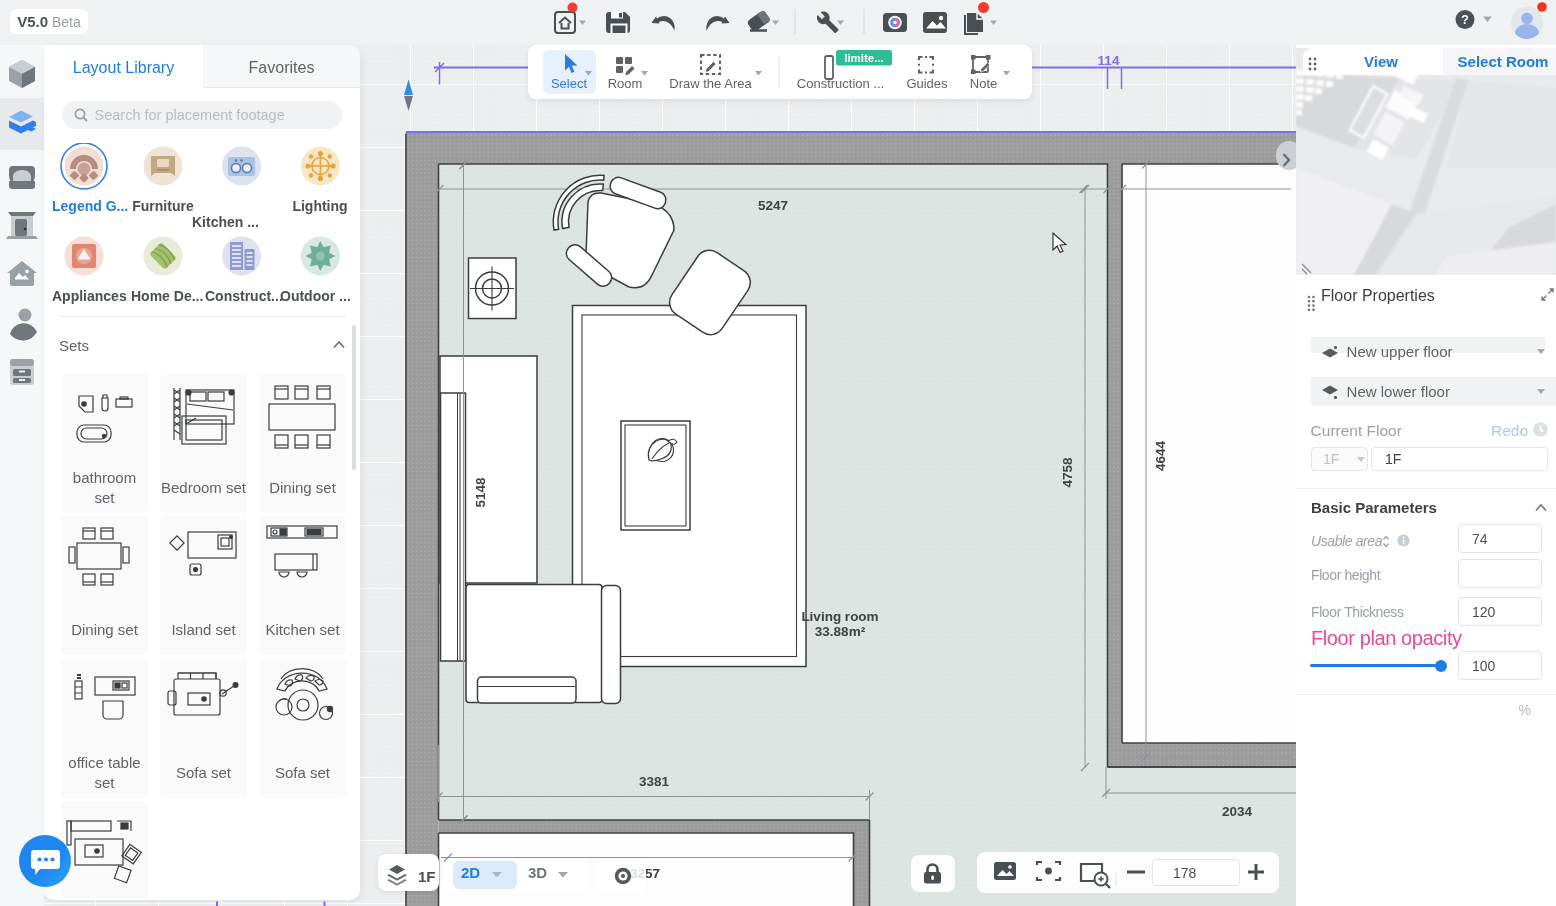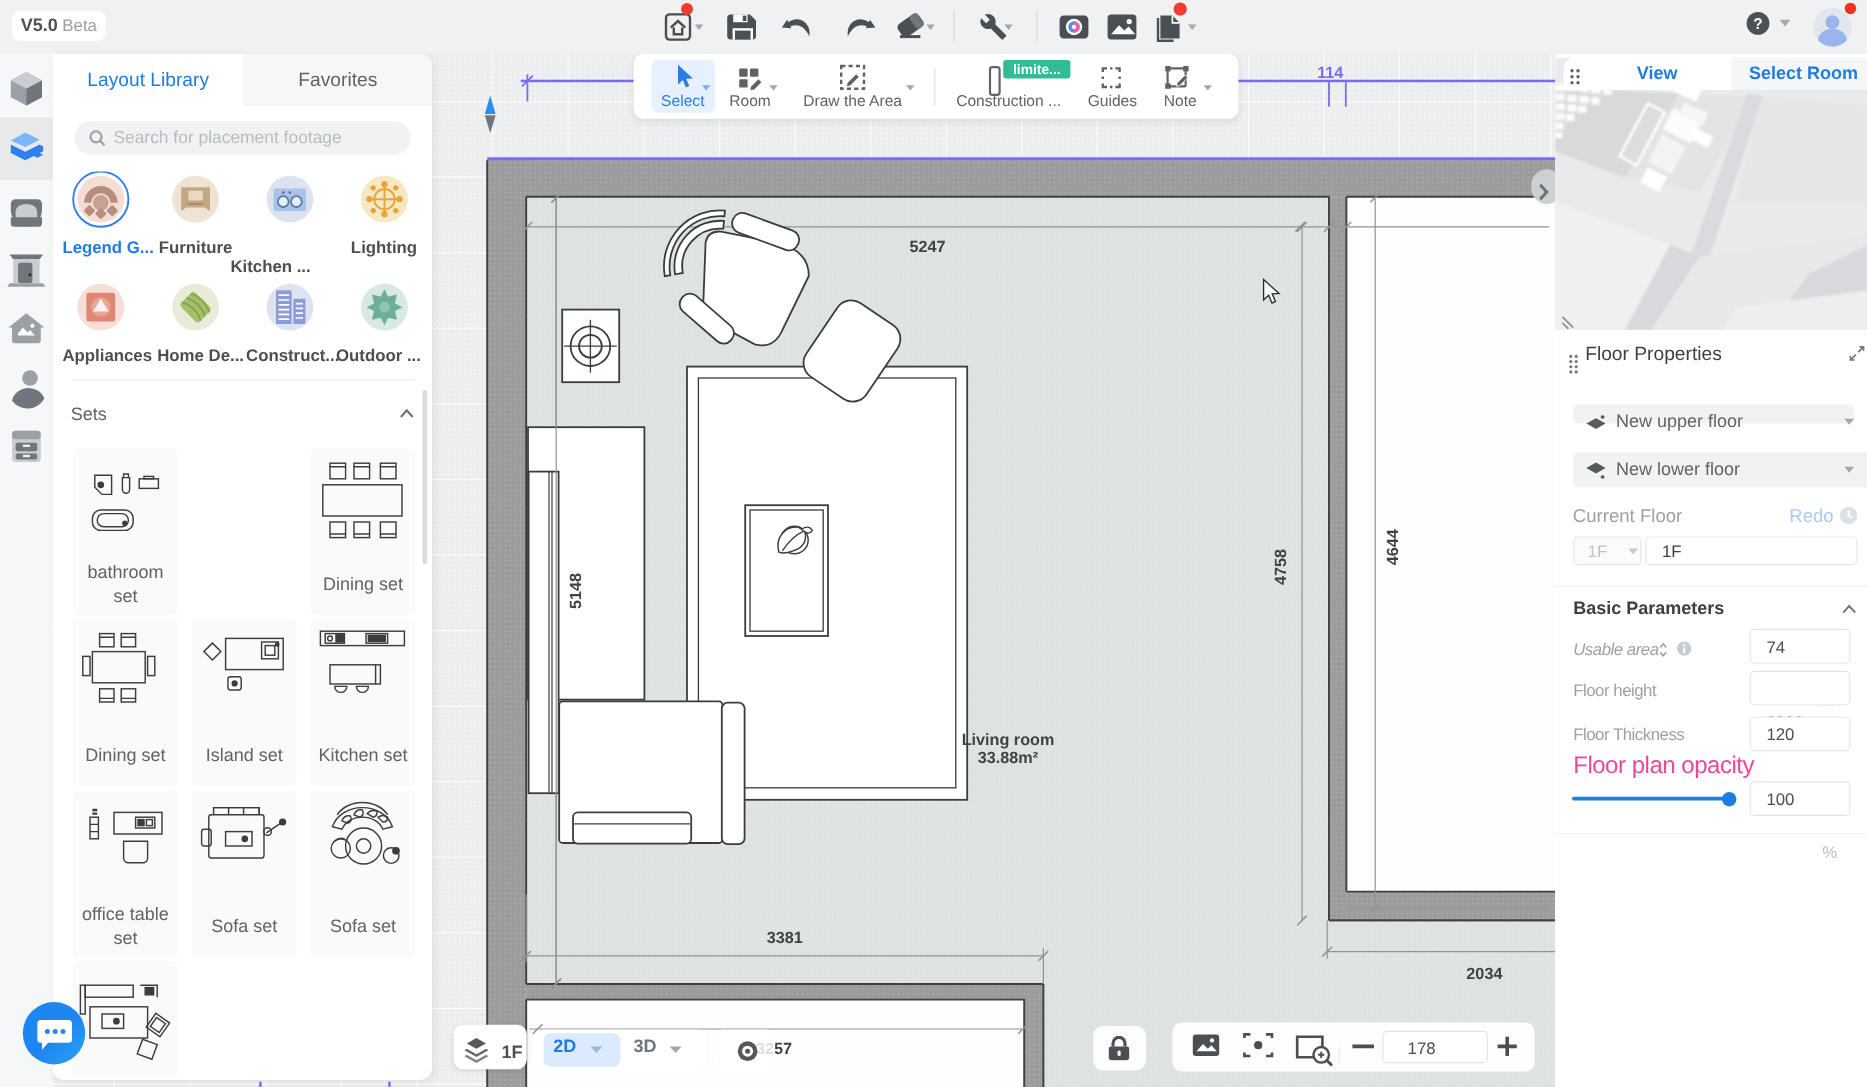--- a/index.html
+++ b/index.html
@@ -546,20 +546,35 @@
             <circle cx="23" cy="26" r="2.2" fill="#3a3d40"></circle>
         <path d="M41,20 v10 a3,3 0 0 0 6,0 v-10 Z M42,20 v-3 h4 v3"></path>
         <rect x="55" y="21" width="16" height="8"></rect>
             <rect x="59" y="19" width="8" height="2"></rect>
         <rect x="16" y="47" width="34" height="17" rx="7"></rect>
             <rect x="20" y="50" width="26" height="11" rx="5.5"></rect>
         <circle cx="43" cy="58" r="1.6" fill="#3a3d40"></circle>
       </svg></div>
       <div class="cardlbl">bathroom<br>set</div>
     </div>
+    <div class="card" style="left:116px;top:328.5px;">
+      <div class="thumb"><svg width="87" height="80">
+        <path d="M14,10 v52 M20,10 v52"></path>
+        <path d="M14,12 l6,4 M14,20 l6,4 M14,28 l6,4 M14,36 l6,4 M14,44 l6,4 M14,52 l6,4 M20,12 l-6,4 M20,20 l-6,4 M20,28 l-6,4 M20,36 l-6,4 M20,44 l-6,4"></path>
+        <rect x="26" y="12" width="48" height="34"></rect>
+        <rect x="30" y="14" width="16" height="9"></rect>
+            <rect x="48" y="14" width="16" height="9"></rect>
+        <path d="M27,26 l46,6 M26,46 l10,-6"></path>
+        <circle cx="28.5" cy="14.5" r="2.5" fill="#3a3d40"></circle>
+            <circle cx="71.5" cy="14.5" r="2.5" fill="#3a3d40"></circle>
+        <rect x="22" y="38" width="44" height="28"></rect>
+            <rect x="26" y="42" width="36" height="20"></rect>
+      </svg></div>
+      <div class="cardlbl">Bedroom set</div>
+    </div>
     <div class="card" style="left:215px;top:328.5px;">
       <div class="thumb"><svg width="87" height="80">
         <g>
           <rect x="16" y="8" width="13" height="13"></rect>
               <path d="M16,11 h13"></path>
           <rect x="36" y="8" width="13" height="13"></rect>
               <path d="M36,11 h13"></path>
           <rect x="58" y="8" width="13" height="13"></rect>
               <path d="M58,11 h13"></path>
           <rect x="10" y="26" width="66" height="26"></rect>

